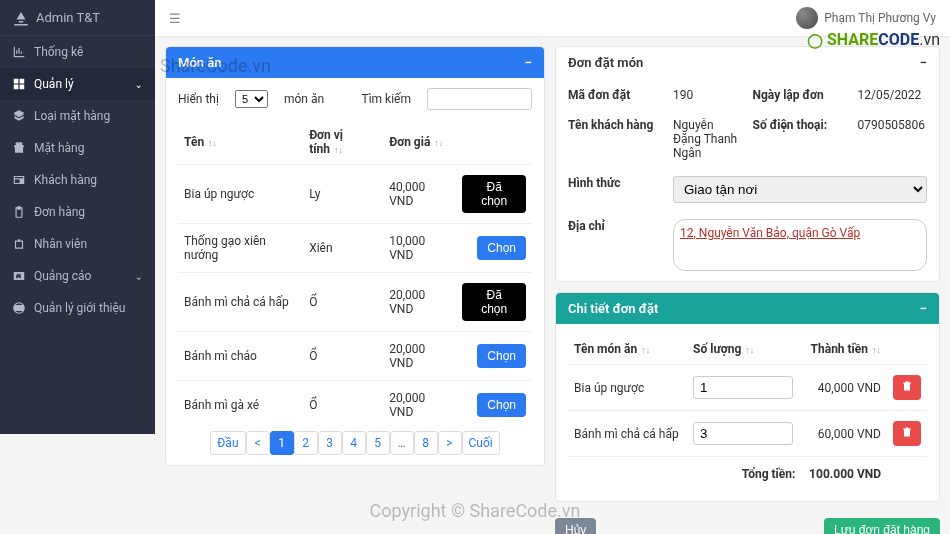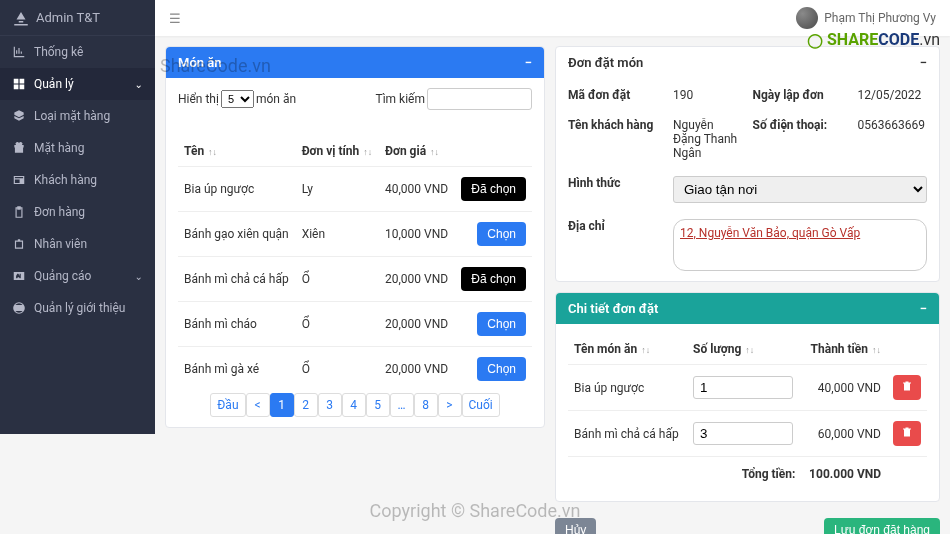--- a/index.html
+++ b/index.html
@@ -17,21 +17,21 @@
 .main { position: absolute; left: 155px; top: 36px; right: 0; bottom: 0; padding: 10px; display: flex; gap: 10px; }
 .col { display: flex; flex-direction: column; gap: 10px; }
 .col-left { width: 380px; }
 .col-right { flex: 1; }
 .card { background: #fff; border: 1px solid #e4e6eb; border-radius: 4px; }
 .card-header { padding: 8px 12px; font-size: 13px; font-weight: 600; display: flex; align-items: center; }
 .card-header.blue { background: #2b7af2; color: #fff; border-radius: 4px 4px 0 0; }
 .card-header.teal { background: #1aa39a; color: #fff; border-radius: 4px 4px 0 0; }
 .card-header .minus { margin-left: auto; cursor: pointer; }
 .card-body { padding: 10px 12px; }
-.row-ctrl { display: flex; align-items: center; gap: 2px; margin-bottom: 26px; font-size: 12px; }
+.row-ctrl { display: flex; align-items: center; gap: 16px; margin-bottom: 10px; font-size: 12px; }
 .row-ctrl select { font-size: 11px; padding: 1px 2px; }
 .row-ctrl input { border: 1px solid #ccc; border-radius: 3px; padding: 3px 6px; font-size: 12px; width: 105px; }
 table { width: 100%; border-collapse: collapse; font-size: 12px; }
 th { text-align: left; font-weight: 700; padding: 8px 6px; }
 th .sort { color: #999; font-size: 9px; margin-left: 4px; }
 td { padding: 10px 6px; border-top: 1px solid #eee; vertical-align: middle; }
 .btn { display: inline-block; padding: 5px 10px; border-radius: 4px; font-size: 12px; color: #fff; background: #2b7af2; border: none; cursor: pointer; }
 .btn.selected { background: #000000; }
 .btn.gray { background: #7c8695; }
 .btn.green { background: #2ab57d; }
@@ -156,21 +156,21 @@
           </tr>
             </thead>
           <tbody id="food-rows">
               <tr>
                 <td>Bia úp ngược</td>
                 <td>Ly</td>
                 <td>40,000 VND</td>
                 <td style="text-align:right"><button class="btn selected">Đã chọn</button></td>
               </tr>
               <tr>
-                <td>Bánh gạo xiên quận</td>
+                <td>Thống gạo xiên nướng</td>
                 <td>Xiên</td>
                 <td>10,000 VND</td>
                 <td style="text-align:right"><button class="btn">Chọn</button></td>
               </tr>
               <tr>
                 <td>Bánh mì chả cá hấp</td>
                 <td>Ổ</td>
                 <td>20,000 VND</td>
                 <td style="text-align:right"><button class="btn selected">Đã chọn</button></td>
               </tr>
@@ -213,21 +213,21 @@
       </div>
       <div class="card-body">
         <div class="info-grid">
           <div class="lbl">Mã đơn đặt</div>
           <div>190</div>
           <div class="lbl">Ngày lập đơn</div>
           <div>12/05/2022</div>
           <div class="lbl">Tên khách hàng</div>
           <div>Nguyễn Đặng Thanh Ngân</div>
           <div class="lbl">Số điện thoại:</div>
-          <div>0563663669</div>
+          <div>0790505806</div>
           <div class="lbl">Hình thức</div>
           <div style="grid-column: span 3"><select><option>Giao tận nơi</option></select></div>
           <div class="lbl">Địa chỉ</div>
           <textarea style="">12, Nguyễn Văn Bảo, quận Gò Vấp</textarea>
         </div>
       </div>
     </div>
 
     <div class="card">
       <div class="card-header teal">

